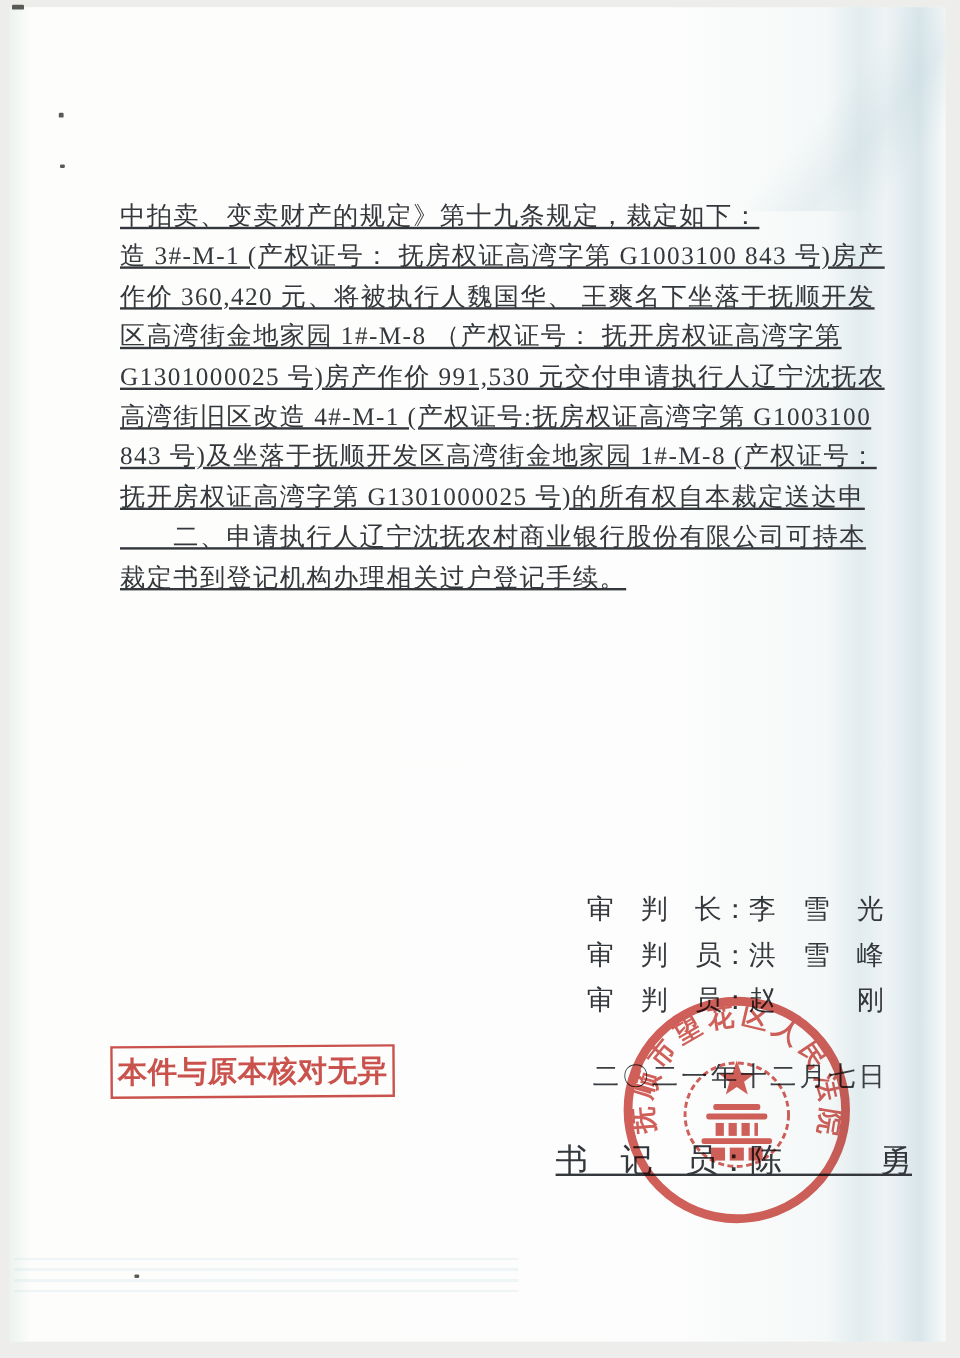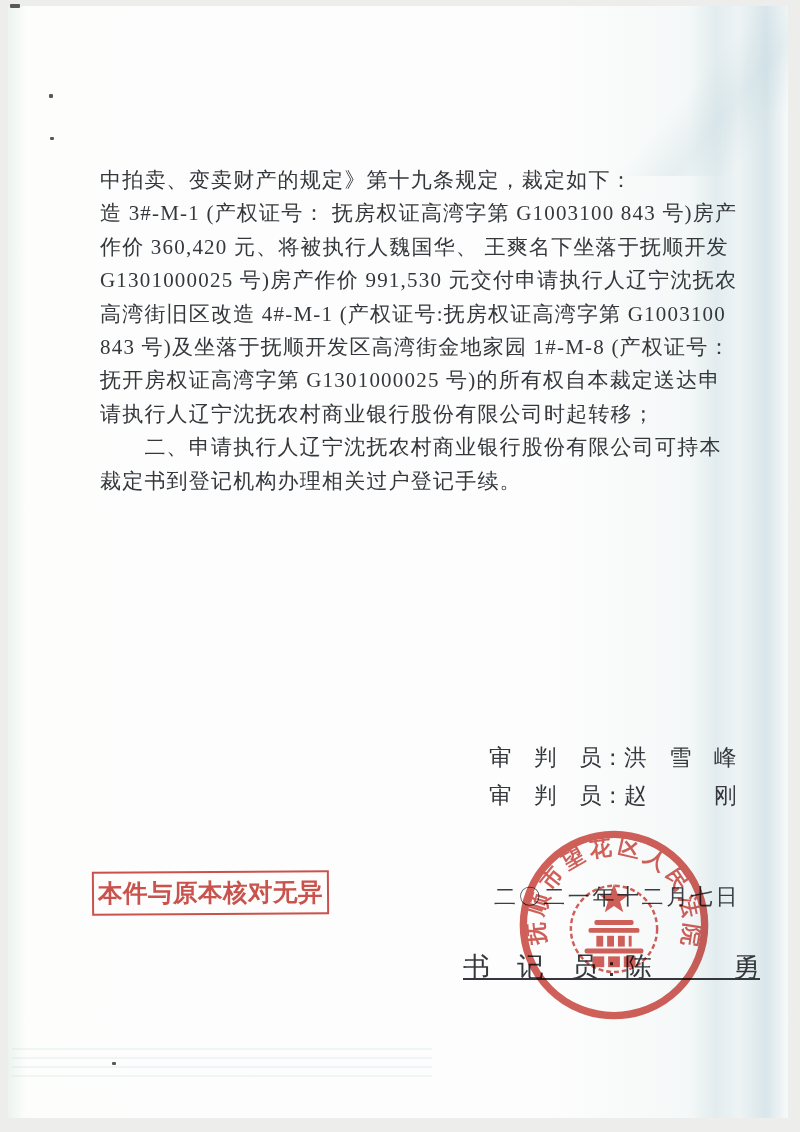--- a/index.html
+++ b/index.html
@@ -31,21 +31,21 @@
     background:repeating-linear-gradient(180deg,rgba(182,212,222,.28) 0px,rgba(182,212,222,.28) 2px,rgba(182,212,222,0) 2px,rgba(182,212,222,0) 9px);
     opacity:.7;
   }
   .speck{position:absolute;background:#5a5a55;border-radius:1px;}
   
   .bodytext{
     position:absolute;left:92px;top:158px;width:624px;
     font-size:21px;line-height:33.4px;letter-spacing:1.2px;
     color:#34373b;
   }
-  .bodytext .line{white-space:pre;}
+  .bodytext .line{white-space:pre;text-decoration:underline;}
   
   .judges{position:absolute;left:481px;top:733px;color:#34373b;}
   .judges .jline{font-size:22.5px;line-height:38px;white-space:pre;}
   
   .dateline{
     position:absolute;left:474px;top:876px;
     font-size:22px;letter-spacing:2.6px;color:#3a3d41;white-space:pre;margin-left:12px;
   }
   
   .clerkline{
@@ -78,30 +78,31 @@
   <div class="streaks-bottom"></div>
   <div class="speck" style="left:41px;top:88px;width:4px;height:4px;"></div>
   <div class="speck" style="left:42px;top:131px;width:4px;height:3px;"></div>
   <div class="speck" style="left:104px;top:1056px;width:4px;height:3px;"></div>
   <div class="speck" style="left:2px;top:-2px;width:10px;height:4px;"></div>
 
   <div class="bodytext">
     <div class="line">中拍卖、变卖财产的规定》第十九条规定，裁定如下：</div>
     <div class="line">造 3#-M-1 (产权证号： 抚房权证高湾字第 G1003100 843 号)房产</div>
     <div class="line">作价 360,420 元、将被执行人魏国华、 王爽名下坐落于抚顺开发</div>
+    <div class="line">区高湾街金地家园 1#-M-8 （产权证号： 抚开房权证高湾字第</div>
     <div class="line">G1301000025 号)房产作价 991,530 元交付申请执行人辽宁沈抚农</div>
     <div class="line">高湾街旧区改造 4#-M-1 (产权证号:抚房权证高湾字第 G1003100</div>
     <div class="line">843 号)及坐落于抚顺开发区高湾街金地家园 1#-M-8 (产权证号：</div>
     <div class="line">抚开房权证高湾字第 G1301000025 号)的所有权自本裁定送达申</div>
-    <div class="line">请执行人辽宁沈抚农村商业银行股份有限公司时起转移；</div>
     <div class="line">　　二、申请执行人辽宁沈抚农村商业银行股份有限公司可持本</div>
     <div class="line">裁定书到登记机构办理相关过户登记手续。</div>
   </div>
 
   <div class="judges">
+    <div class="jline">审　判　长：李　雪　光</div>
     <div class="jline">审　判　员：洪　雪　峰</div>
     <div class="jline">审　判　员：赵　　　刚</div>
   </div>
 
   <div class="dateline">二〇二一年十二月七日</div>
 
   <div class="clerkline">书　记　员：陈　　　勇</div>
 
   <div class="verify-stamp">本件与原本核对无异</div>
 

